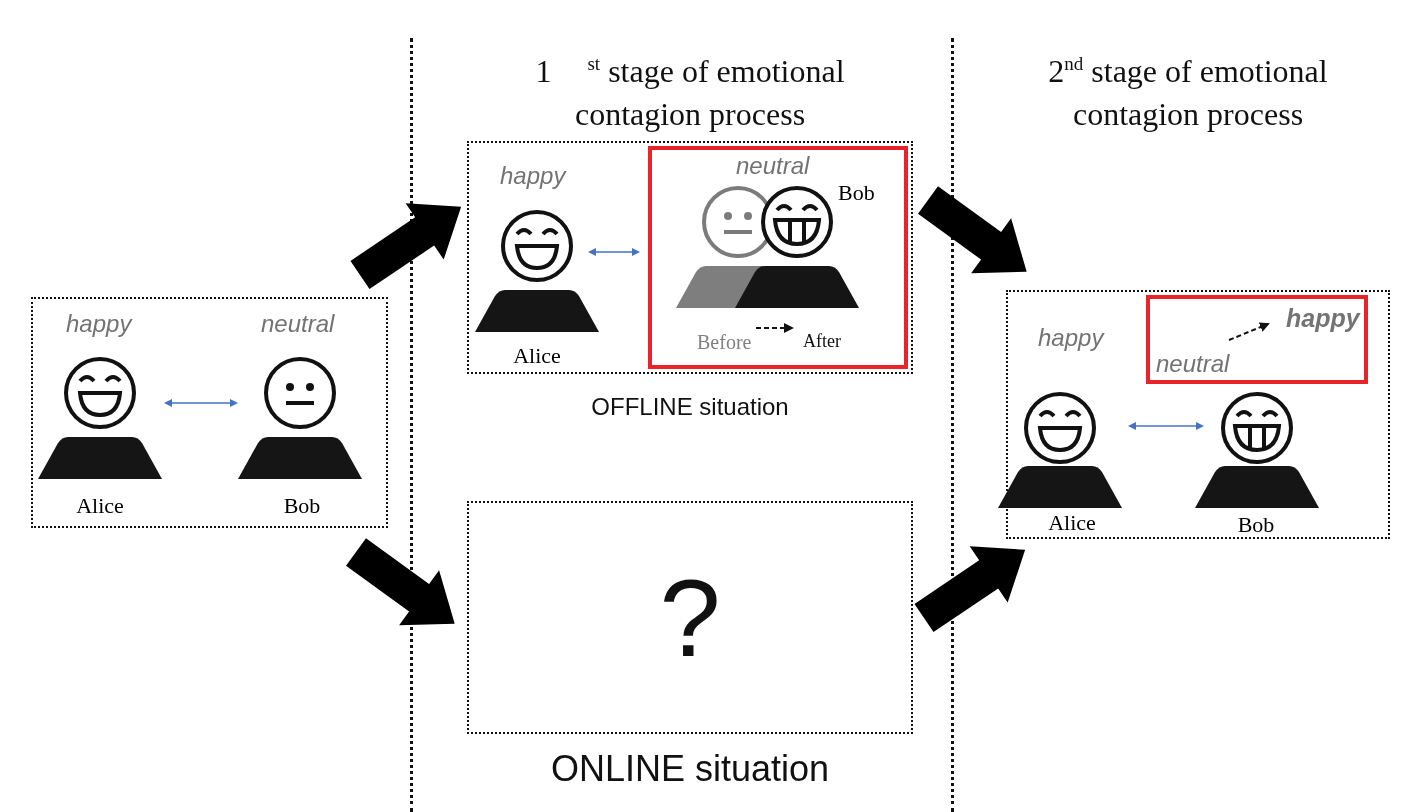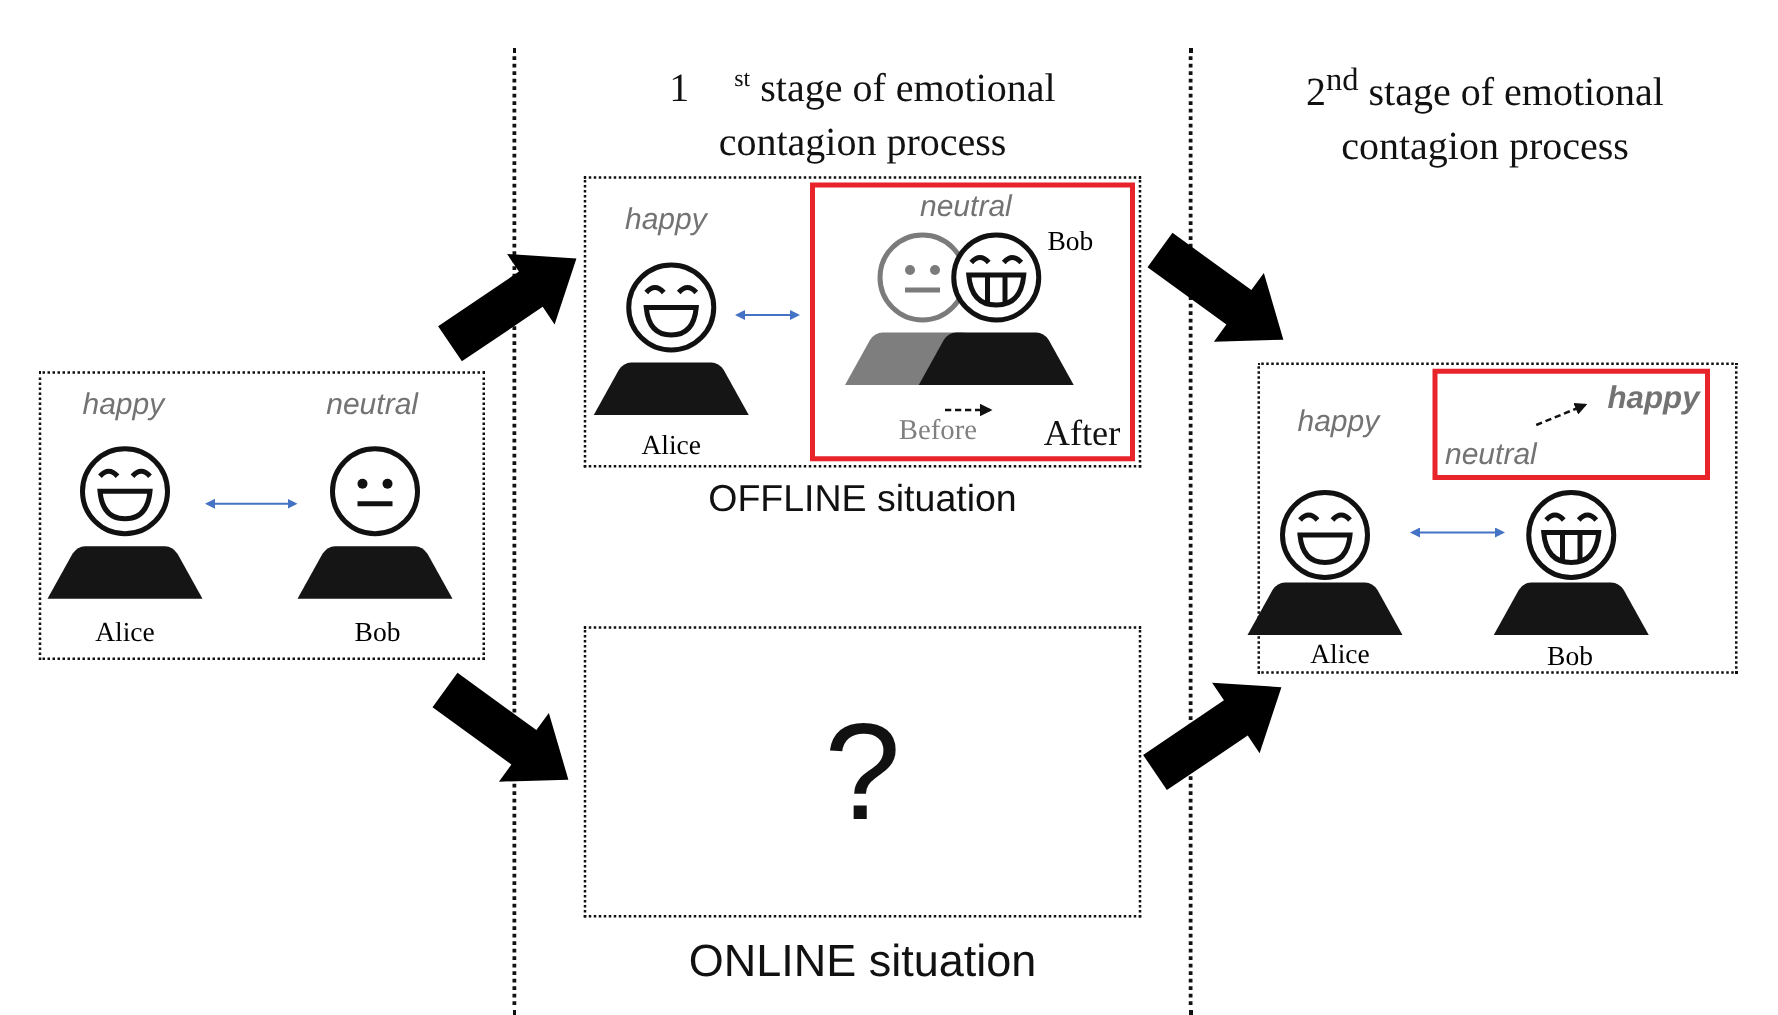--- a/index.html
+++ b/index.html
@@ -16,21 +16,21 @@
 <body>
 
 <div class="vline" style="left:410px;top:38px;height:774px;"></div>
 <div class="vline" style="left:951px;top:38px;height:774px;"></div>
 
 <div class="abs serif" style="left:470px;top:42px;width:440px;text-align:center;font-size:32px;line-height:43px;color:#111;">
   <span>1</span><sup style="font-size:19px;margin-left:36px;">st</sup><span> stage of emotional</span><br>
   <span>contagion process</span>
 </div>
 <div class="abs serif" style="left:968px;top:42px;width:440px;text-align:center;font-size:32px;line-height:43px;color:#111;">
-  <span>2</span><sup style="font-size:26px;">nd</sup><span> stage of emotional</span><br>
+  <span>2</span><sup style="font-size:19px;">nd</sup><span> stage of emotional</span><br>
   <span>contagion process</span>
 </div>
 
 <svg width="0" height="0" style="position:absolute">
   <defs>
     <g id="body">
       <path d="M-32,0 L32,0 Q38,0 42,6 L62,42 L-62,42 L-42,6 Q-38,0 -32,0 Z" fill="#151515"></path>
     </g>
     <g id="face-happy">
       <circle cx="0" cy="0" r="34" fill="#fff" stroke="#111" stroke-width="4"></circle>
@@ -116,24 +116,24 @@
   <g transform="translate(797,266)">
       <use href="#body"></use>
     </g>
   <g transform="translate(797,222)">
       <use href="#face-grin"></use>
     </g>
 </svg>
 <svg style="left:0;top:0;" width="1422" height="812">
   <line x1="756" y1="328" x2="792" y2="328" stroke="#111" stroke-width="2" stroke-dasharray="5,3" marker-end="url(#blackHead)"></line>
 </svg>
-<div class="abs serif" style="left:719px;top:331px;font-size:23px;color:#808080;">Before</div>
-<div class="abs serif" style="left:803px;top:331px;font-size:29px;color:#111;margin-left:32px;">After</div>
+<div class="abs serif" style="left:697px;top:331px;font-size:20px;color:#808080;">Before</div>
+<div class="abs serif" style="left:803px;top:331px;font-size:18px;color:#111;">After</div>
 
-<div class="abs" style="left:467px;top:383px;width:446px;text-align:center;font-size:30px;color:#111;">OFFLINE situation</div>
+<div class="abs" style="left:467px;top:393px;width:446px;text-align:center;font-size:24px;color:#111;">OFFLINE situation</div>
 
 <div class="box" style="left:467px;top:501px;width:446px;height:233px;"></div>
 <div class="abs" style="left:467px;top:558px;width:446px;text-align:center;font-size:110px;line-height:120px;color:#111;">?</div>
 <div class="abs" style="left:467px;top:748px;width:446px;text-align:center;font-size:36px;color:#111;">ONLINE situation</div>
 
 <div class="box" style="left:1006px;top:290px;width:384px;height:249px;"></div>
 <div class="abs emo" style="left:1038px;top:324px;font-size:24px;">happy</div>
 <div class="redbox" style="left:1146px;top:295px;width:222px;height:89px;"></div>
 <div class="abs emo" style="left:1156px;top:350px;font-size:24px;">neutral</div>
 <div class="abs emo" style="left:1286px;top:304px;font-size:25px;font-weight:bold;">happy</div>

